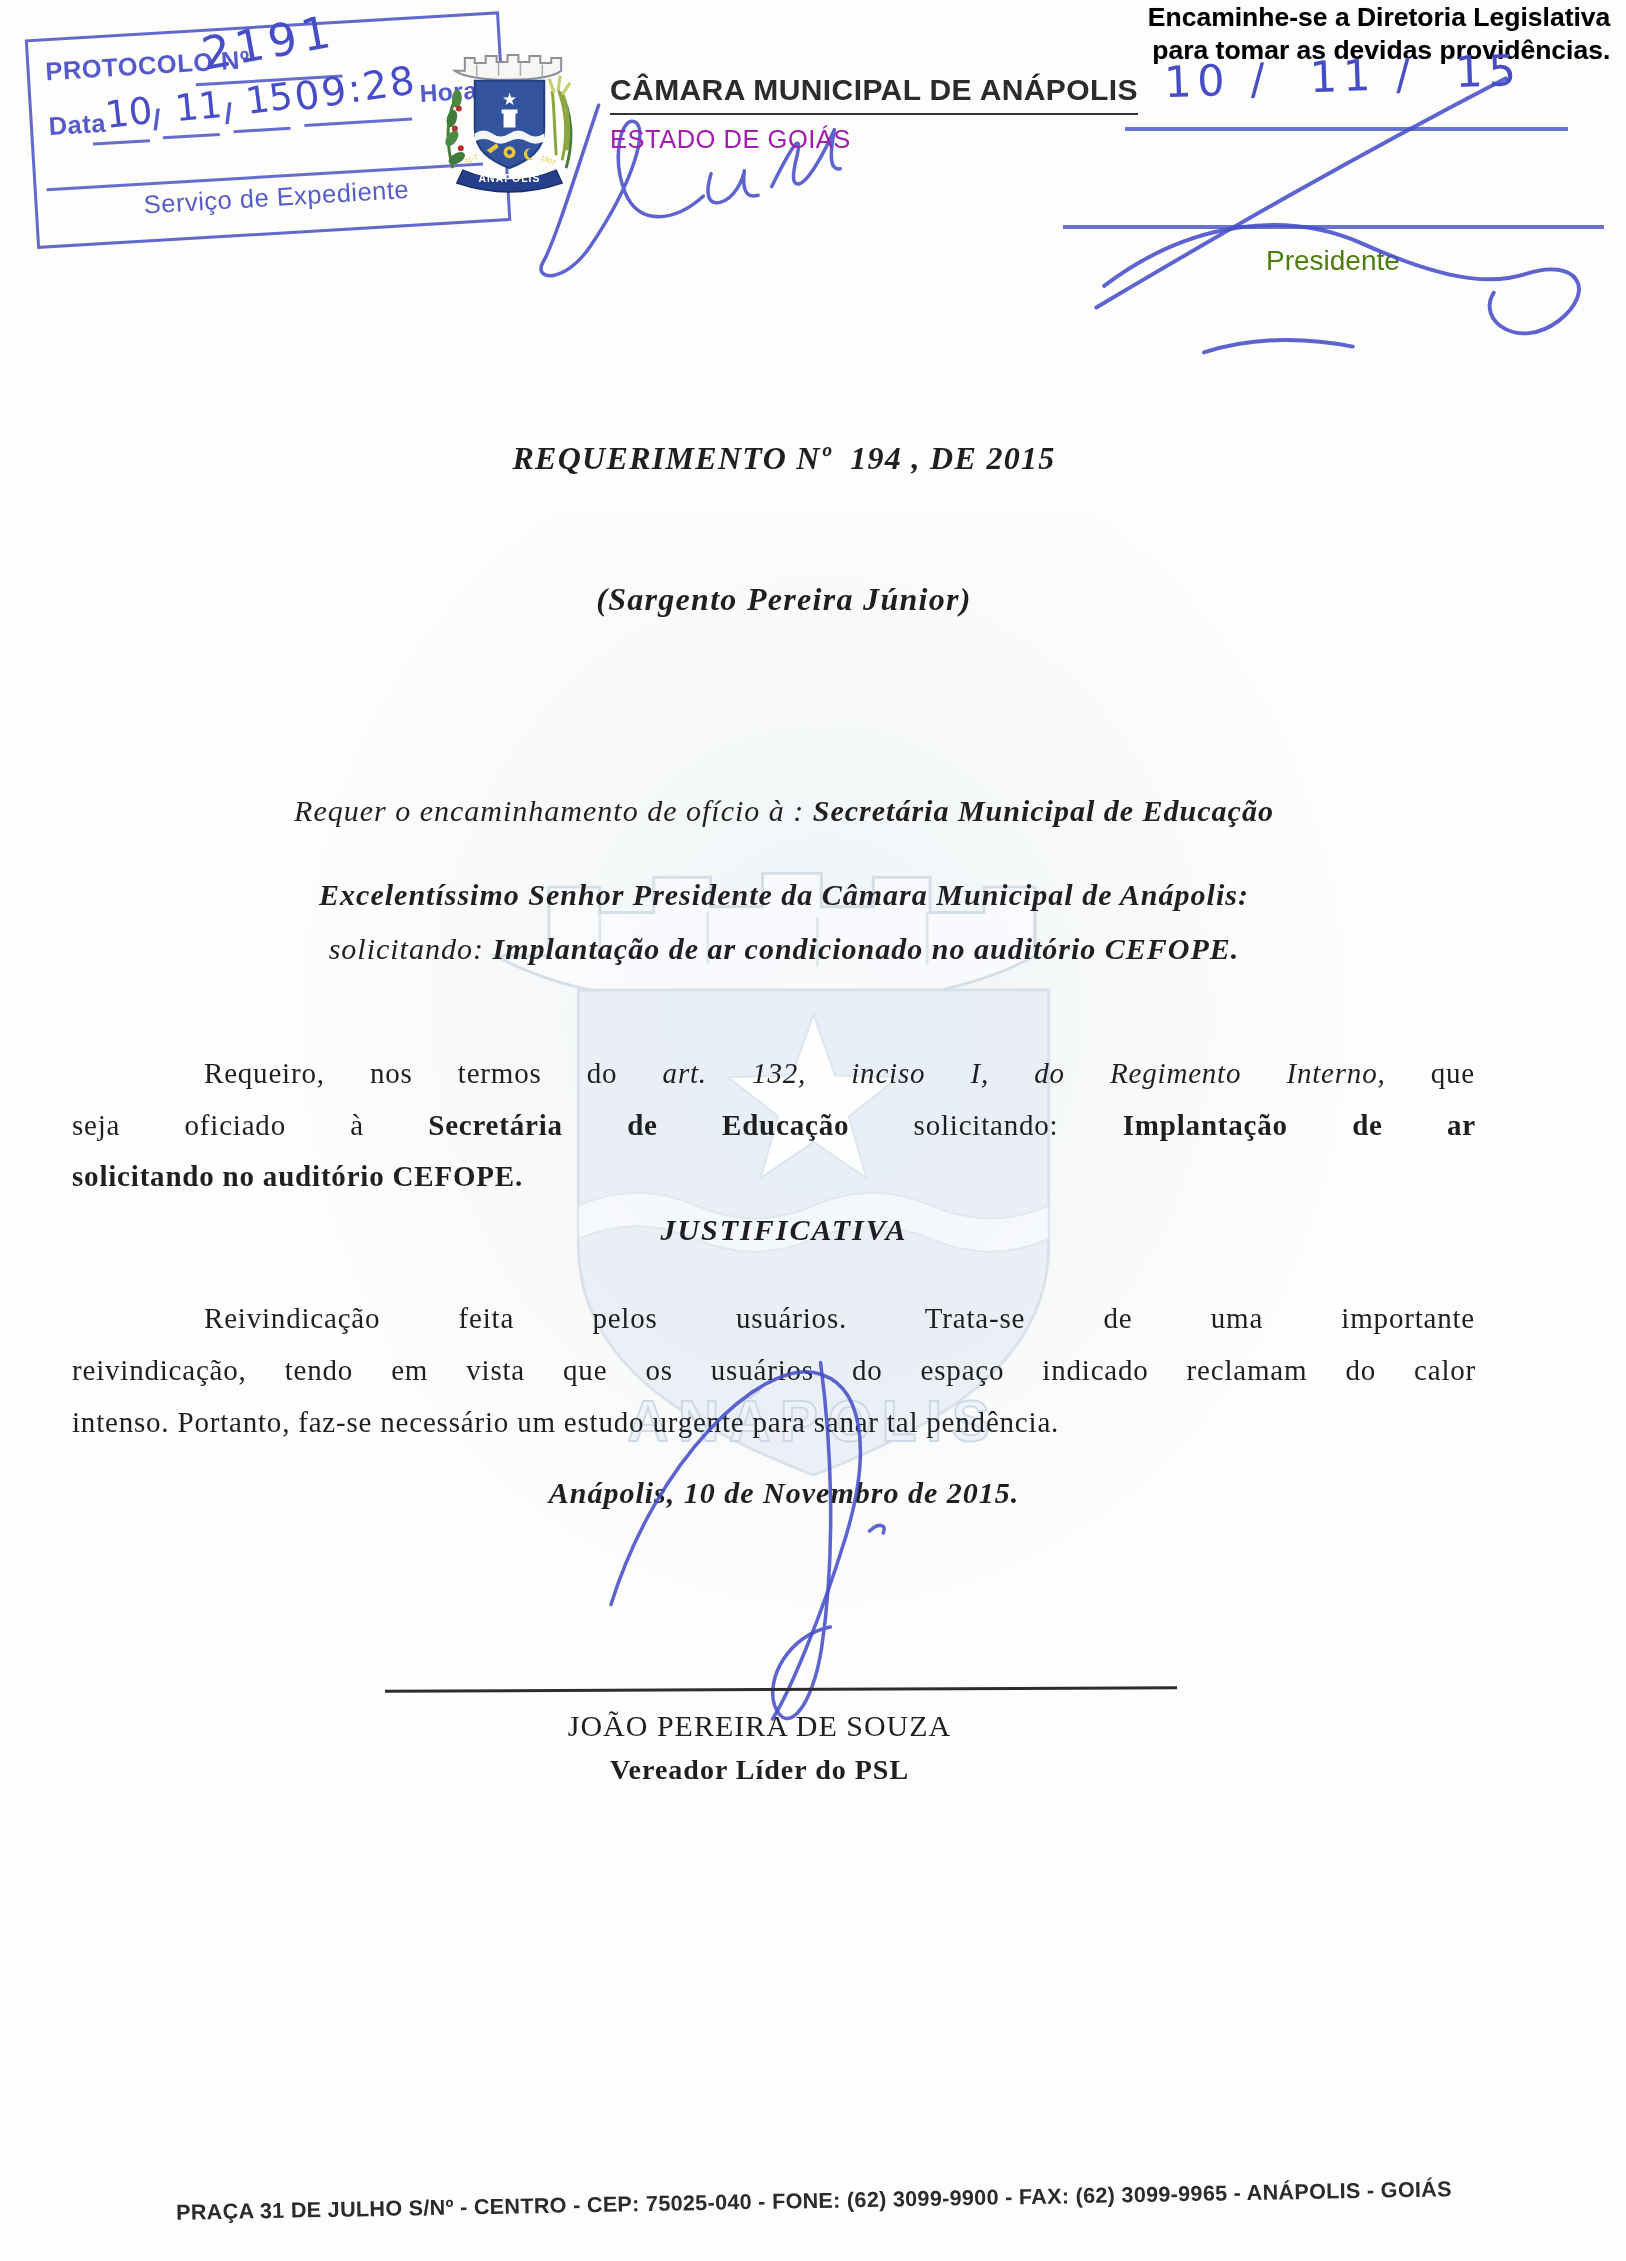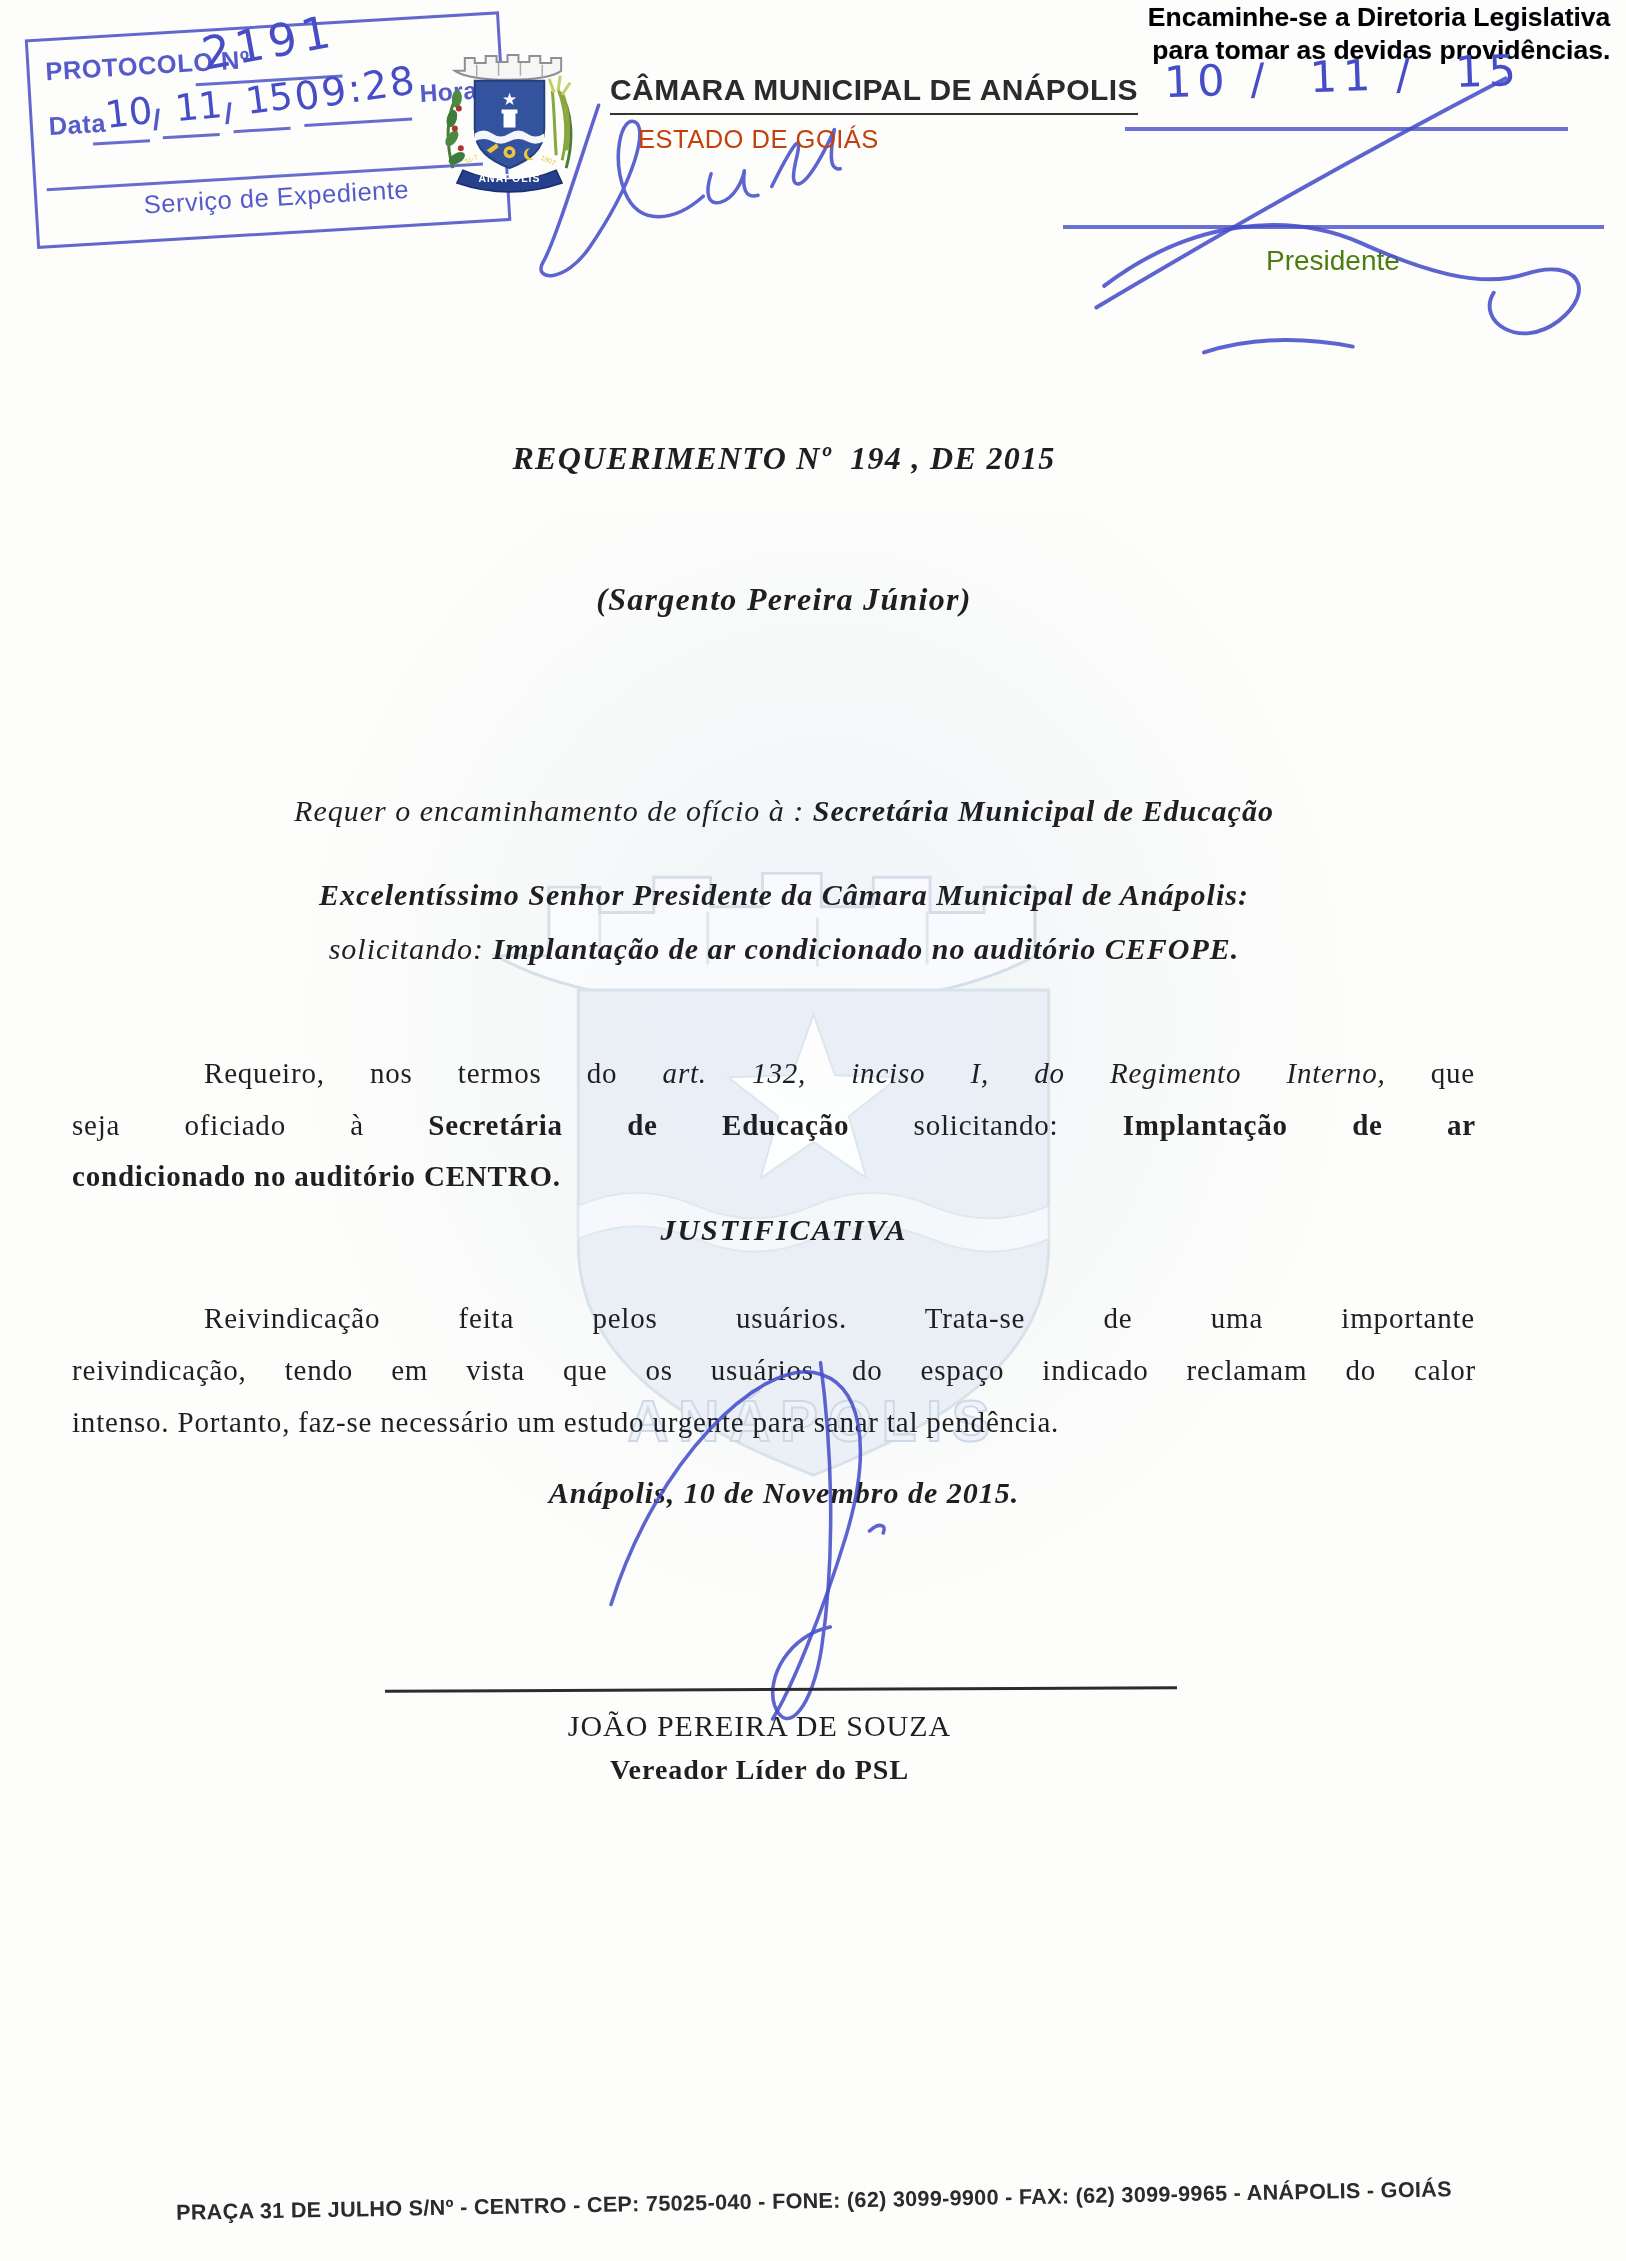--- a/index.html
+++ b/index.html
@@ -26,21 +26,21 @@
     color:var(--stamp-blue);font-family:"Liberation Sans",sans-serif;
   }
   .st-label{position:absolute;font-size:25.5px;font-weight:600;letter-spacing:0.5px;color:rgba(76,83,199,.95);}
   .hw{font-family:"DejaVu Sans",sans-serif;color:var(--ink-blue);}
   .st-line{position:absolute;height:2.9px;background:rgba(76,83,199,.85);}
   
   #crest{left:435px;top:39px;width:149px;height:163px;}
   
   #hdr-title{left:610px;top:73px;font-family:"Liberation Sans",sans-serif;font-weight:bold;
     font-size:30px;color:#2b2b2d;letter-spacing:0.4px;border-bottom:2.9px solid #333;padding-bottom:5.9px;}
-  #hdr-sub{left:610px;top:125px;font-family:"Liberation Sans",sans-serif;font-size:25.5px;color:#c2410c;letter-spacing:0.5px;margin-left:28px;}
+  #hdr-sub{left:610px;top:125px;font-family:"Liberation Sans",sans-serif;font-size:25.5px;color:#a21caf;letter-spacing:0.5px;}
   
   .fwd{font-family:"Liberation Sans",sans-serif;font-weight:600;color:#000000;font-size:26.5px;
        text-shadow:0 0 1px rgba(88,94,200,.45);white-space:pre;}
   #fwd1{right:15.7px;top:2px;}
   #fwd2{right:15.7px;top:35px;}
   #hdr-date-hw{left:1164px;top:51px;font-size:43px;letter-spacing:5.9px;white-space:pre;transform:rotate(-2deg);}
   #hdr-date-line{left:1125px;top:127px;width:443px;height:3.9px;background:rgba(70,77,198,.8);}
   #pres-line{left:1063px;top:225px;width:541px;height:3.9px;background:rgba(70,77,198,.8);}
   #pres-label{left:1266px;top:245px;font-family:"Liberation Sans",sans-serif;font-size:28px;color:#4d7c0f;}
   
@@ -179,21 +179,21 @@
     <span>Requeiro, nos termos do</span>
     <i>art. 132, inciso I, do Regimento Interno,</i>
     <span>que</span>
   </div>
   <div class="abs jline" id="bp1-l2">
     <span>seja oficiado à</span>
     <b>Secretária de Educação</b>
     <span>solicitando:</span>
     <b>Implantação de ar</b>
   </div>
-  <div class="abs jline last" id="bp1-l3">condicionado no auditório CENTRO.</div>
+  <div class="abs jline last" id="bp1-l3">solicitando no auditório CEFOPE.</div>
 
   <div class="abs jline" id="jp-l1">Reivindicação feita pelos usuários. Trata-se de uma importante</div>
   <div class="abs center-col" id="just-head">JUSTIFICATIVA</div>
   <div class="abs jline" id="jp-l2">reivindicação, tendo em vista que os usuários do espaço indicado reclamam do calor</div>
   <div class="abs jline last" id="jp-l3">intenso. Portanto, faz-se necessário um estudo urgente para sanar tal pendência.</div>
 
   <div class="abs center-col" id="date-line">Anápolis, 10 de Novembro de 2015.</div>
 
   <svg class="abs" style="left:564px;top:1345px;width:470px;height:423px;" viewBox="0 0 480 432">
     <path class="pen" style="stroke-width:3.6" d="M48,265 C95,115 200,18 255,28 C305,37 315,105 288,195 C262,280 230,355 213,382"></path>

